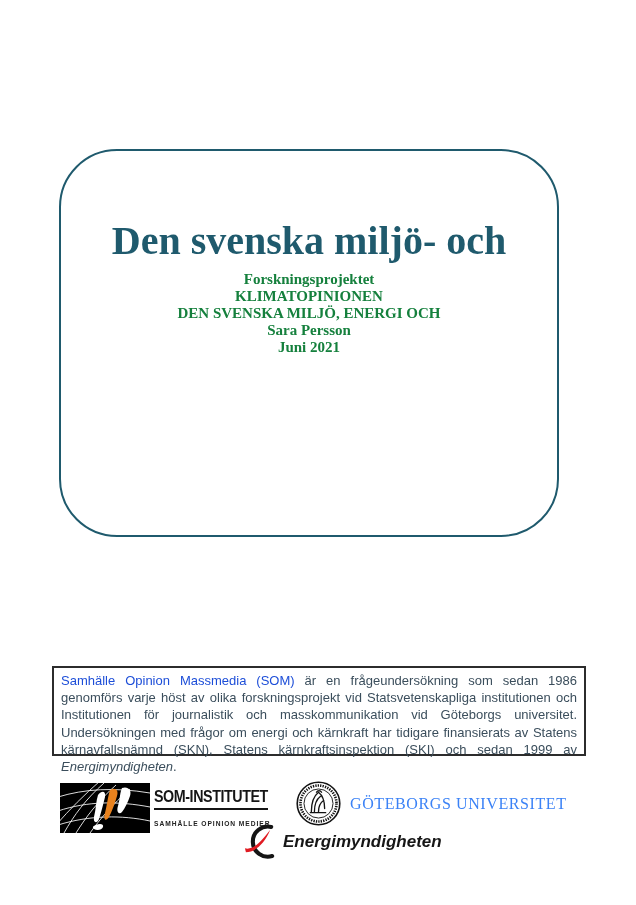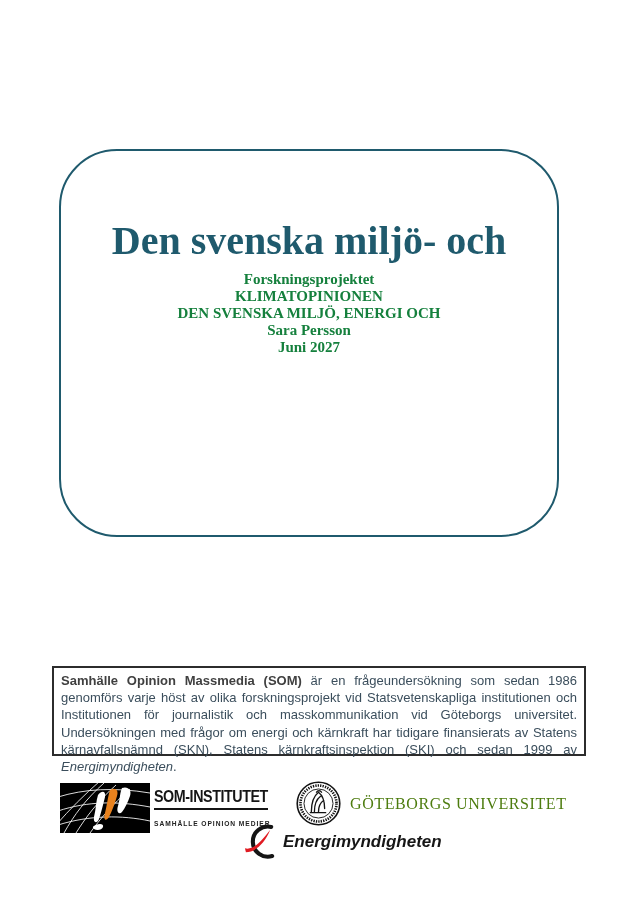--- a/index.html
+++ b/index.html
@@ -43,21 +43,21 @@
     position:absolute;
     left:52px; top:666px;
     width:534px; height:90px;
     border:2px solid #2c2c2c;
     padding:4px 7px 0 7px;
     font-size:13px;
     line-height:17.2px;
     text-align:justify;
     color:#3b4e5c;
   }
-  .info-box .lead { font-weight:bold; color:#404040; }
+  .info-box .lead { font-weight:normal; color:#1d4ed8; }
   .info-box .it   { font-style:italic; }
 
   
   .som-logo { position:absolute; left:60px; top:783px; display:flex; align-items:flex-start; }
   .som-map  { display:block; }
   .som-text { margin-left:4px; margin-top:4px; }
   .som-name {
     display:inline-block;
     font-size:17px; font-weight:bold; color:#151515;
     letter-spacing:-0.5px; white-space:nowrap;
@@ -68,21 +68,21 @@
     display:inline-block;
     font-size:7px; font-weight:bold; color:#222;
     letter-spacing:1px; white-space:nowrap;
     transform:scaleX(0.95); transform-origin:left;
   }
 
   .gu-logo { position:absolute; left:296px; top:781px; display:flex; align-items:center; }
   .gu-name {
     margin-left:9px;
     font-family:"Liberation Serif", serif;
-    font-size:16px; color:#4d7c0f;
+    font-size:16px; color:#3b82f6;
     letter-spacing:0.6px; white-space:nowrap;
   }
 
   .energi-logo { position:absolute; left:243px; top:822px; display:flex; align-items:center; }
   .energi-name {
     margin-left:5px;
     font-size:17px; font-weight:bold; font-style:italic;
     color:#161616; white-space:nowrap;
   }
 </style>
@@ -93,21 +93,21 @@
 
   <div class="frame">
     <div class="title-block">
       <div>Den svenska miljö- och</div>
     </div>
     <div class="subtitle-block">
       <div>Forskningsprojektet</div>
       <div>KLIMATOPINIONEN</div>
       <div>DEN SVENSKA MILJÖ, ENERGI OCH</div>
       <div>Sara Persson</div>
-      <div>Juni 2027</div>
+      <div>Juni 2021</div>
     </div>
   </div>
 
   <div class="info-box">
     <span class="lead">Samhälle Opinion Massmedia (SOM)</span><span> är en frågeundersökning som sedan 1986 genomförs varje höst av olika forskningsprojekt vid Statsvetenskapliga institutionen och Institutionen för journalistik och masskommunikation vid Göteborgs universitet. Undersökningen  med frågor om energi och kärnkraft har tidigare finansierats av Statens kärnavfallsnämnd (SKN), Statens kärnkraftsinspektion (SKI) och sedan 1999 av </span><span class="it">Energimyndigheten</span><span>.</span>
   </div>
 
   <div class="som-logo">
     <svg class="som-map" width="90" height="50" viewBox="0 0 90 50" xmlns="http://www.w3.org/2000/svg">
       <rect width="90" height="50" fill="#000"></rect>

